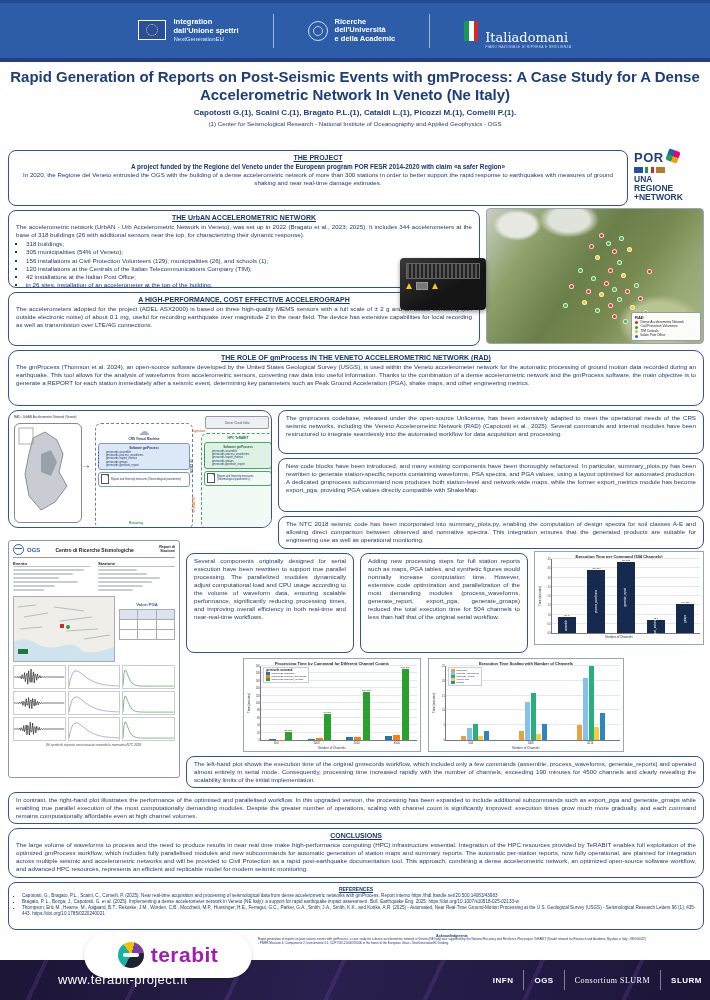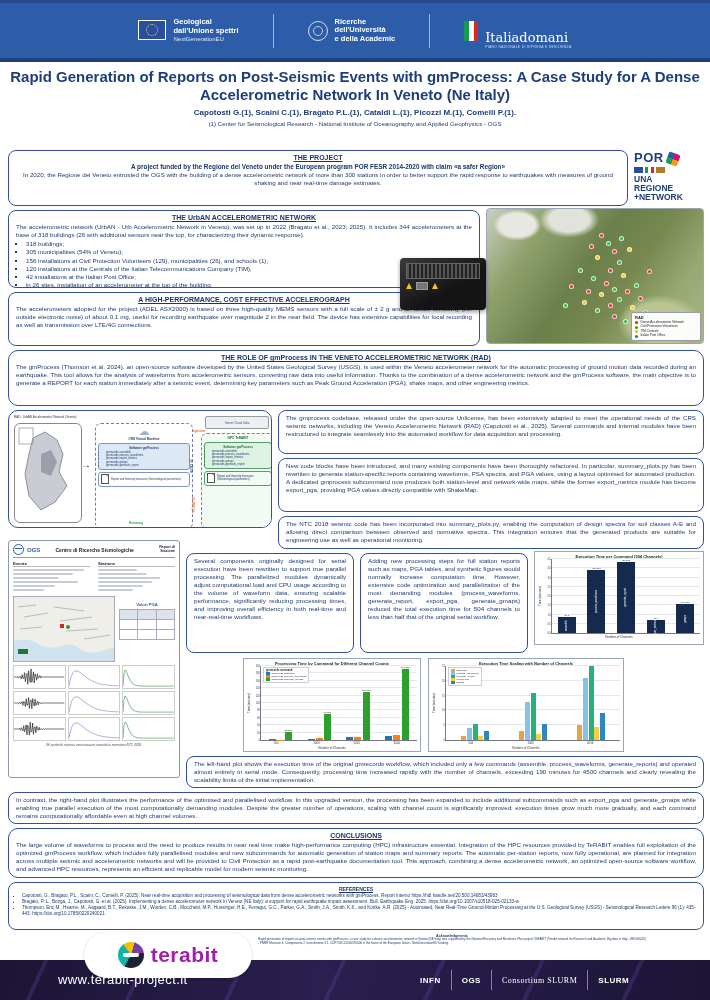--- a/index.html
+++ b/index.html
@@ -30,21 +30,21 @@
   .paff{left:10px;top:120px;width:690px;text-align:center;font-size:6.2px;color:#1d3e7a;}
   
   .box{border:1px solid #33509a;border-radius:8px;background:#fff;padding:3px 7px;}
   .h{font-size:7px;font-weight:bold;color:#17356b;text-align:center;text-decoration:underline;margin-bottom:2px;}
   .t{font-size:6.2px;line-height:1.3;color:#1e3a6d;text-align:justify;}
   .lead{font-size:6.4px;font-weight:bold;color:#17356b;text-align:center;margin-bottom:1px;}
   ul.blt{margin:1px 0 0 10px;padding:0;}
   ul.blt li{font-size:6.2px;color:#1e3a6d;line-height:1.32;list-style:square;}
   
   .porwrap{left:634px;top:150px;width:72px;height:56px;display:flex;flex-direction:column;align-items:flex-start;}
-  .porrow{display:flex;align-items:flex-end;gap:3px;}
+  .porrow{display:flex;align-items:flex-start;gap:3px;}
   .portxt{font-size:13px;font-weight:800;color:#1d3e7a;letter-spacing:.5px;}
   .porstar{width:12px;height:12px;background:conic-gradient(#e6007e 0 25%,#f59e0b 25% 50%,#18a05c 50% 75%,#2d5da9 75% 100%);border-radius:2px;transform:rotate(20deg);}
   .flags{display:flex;gap:2px;margin-top:2px;}
   .flags i{width:9px;height:6px;display:inline-block;}
   .fl-eu{background:#274f9e;}.fl-it{background:linear-gradient(90deg,#159957 33%,#fff 33% 66%,#d62828 66%);}.fl-rv{background:#b07d2b;}
   .unat{font-size:8.5px;font-weight:800;color:#1d3e7a;line-height:1.05;margin-top:2px;}
   
   .mapbox{left:486px;top:208px;width:218px;height:136px;border-radius:4px;overflow:hidden;border:1px solid #9aa5b5;
     background:
       radial-gradient(40px 26px at 14% 12%, #e8e8e2 0 45%, transparent 60%),
@@ -140,35 +140,35 @@
     background:
       repeating-linear-gradient(115deg,transparent 0 40px,rgba(140,90,220,.18) 40px 44px,transparent 44px 90px),
       linear-gradient(100deg,#1c1535 0%,#2a1f4e 45%,#221a43 75%,#1c1535 100%);}
   .tbcard{left:84px;top:932px;width:168px;height:46px;background:#fff;border-radius:23px;display:flex;align-items:center;
           justify-content:center;gap:7px;z-index:6;box-shadow:0 1px 3px rgba(0,0,0,.2);}
   .tblogo{width:26px;height:26px;border-radius:50%;
           background:conic-gradient(from 210deg,#12b5a5 0 32%,#f2c200 32% 46%,#7a3fa0 46% 64%,#1b2430 64% 100%);position:relative;}
   .tblogo:after{content:"";position:absolute;left:5px;top:11px;width:16px;height:4px;background:#fff;border-radius:2px;}
   .tbname{font-size:21px;font-weight:bold;color:#a21caf;letter-spacing:.5px;}
   .tburl{left:58px;top:972px;font-size:13px;color:#fff;letter-spacing:.4px;z-index:7;}
-  .partners{left:420px;top:966px;width:282px;height:28px;display:flex;align-items:center;justify-content:flex-start;gap:10px;z-index:7;}
+  .partners{left:420px;top:966px;width:282px;height:28px;display:flex;align-items:center;justify-content:flex-end;gap:10px;z-index:7;}
   .psep{width:1px;height:20px;background:rgba(255,255,255,.45);}
   .partner{color:#fff;font-size:8px;font-weight:bold;letter-spacing:.5px;white-space:nowrap;}
   .partner.serif{font-family:"Liberation Serif",serif;font-weight:normal;}
 </style>
 </head>
 <body>
 
 <div class="abs topbar">
   <div class="hlogo">
     <span class="euflag">
         <span class="eustars"></span>
       </span>
     <div class="hlines">
-      <span class="hl1">Geological</span>
+      <span class="hl1">Integration</span>
       <span class="hl2">dall'Unione spettri</span>
       <span class="hl3">NextGenerationEU</span>
     </div>
   </div>
   <div class="vdiv"></div>
   <div class="hlogo">
     <span class="emblem"></span>
     <div class="hlines">
       <span class="hl1">Ricerche</span>
       <span class="hl2">dell'Università</span>

